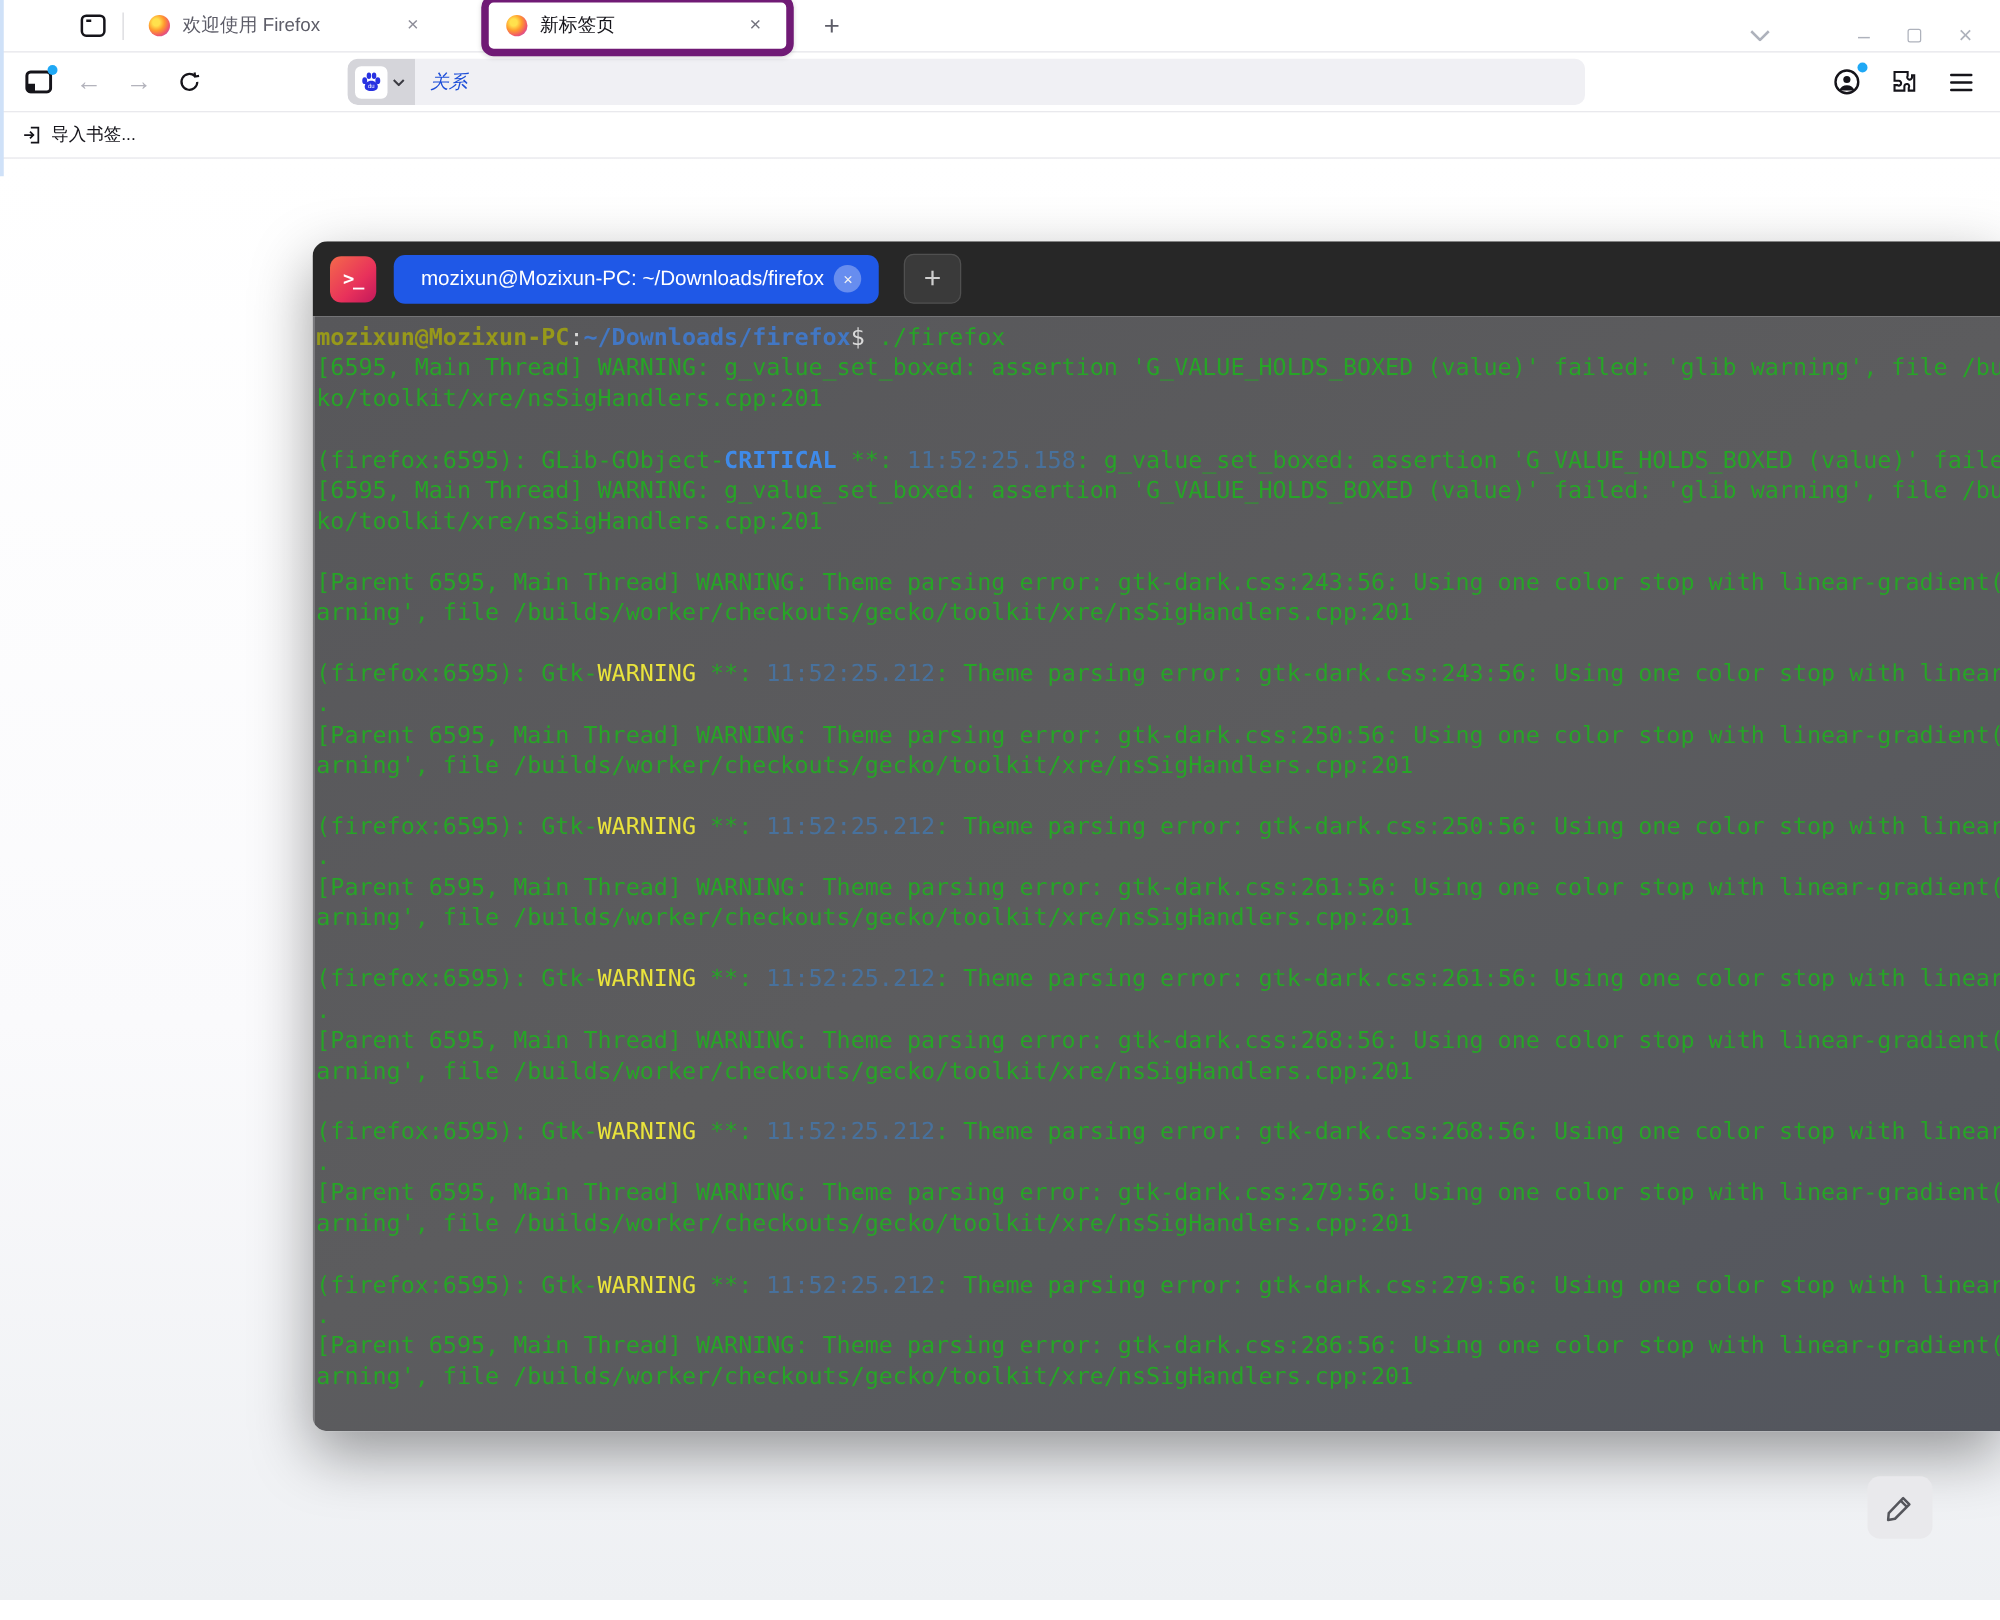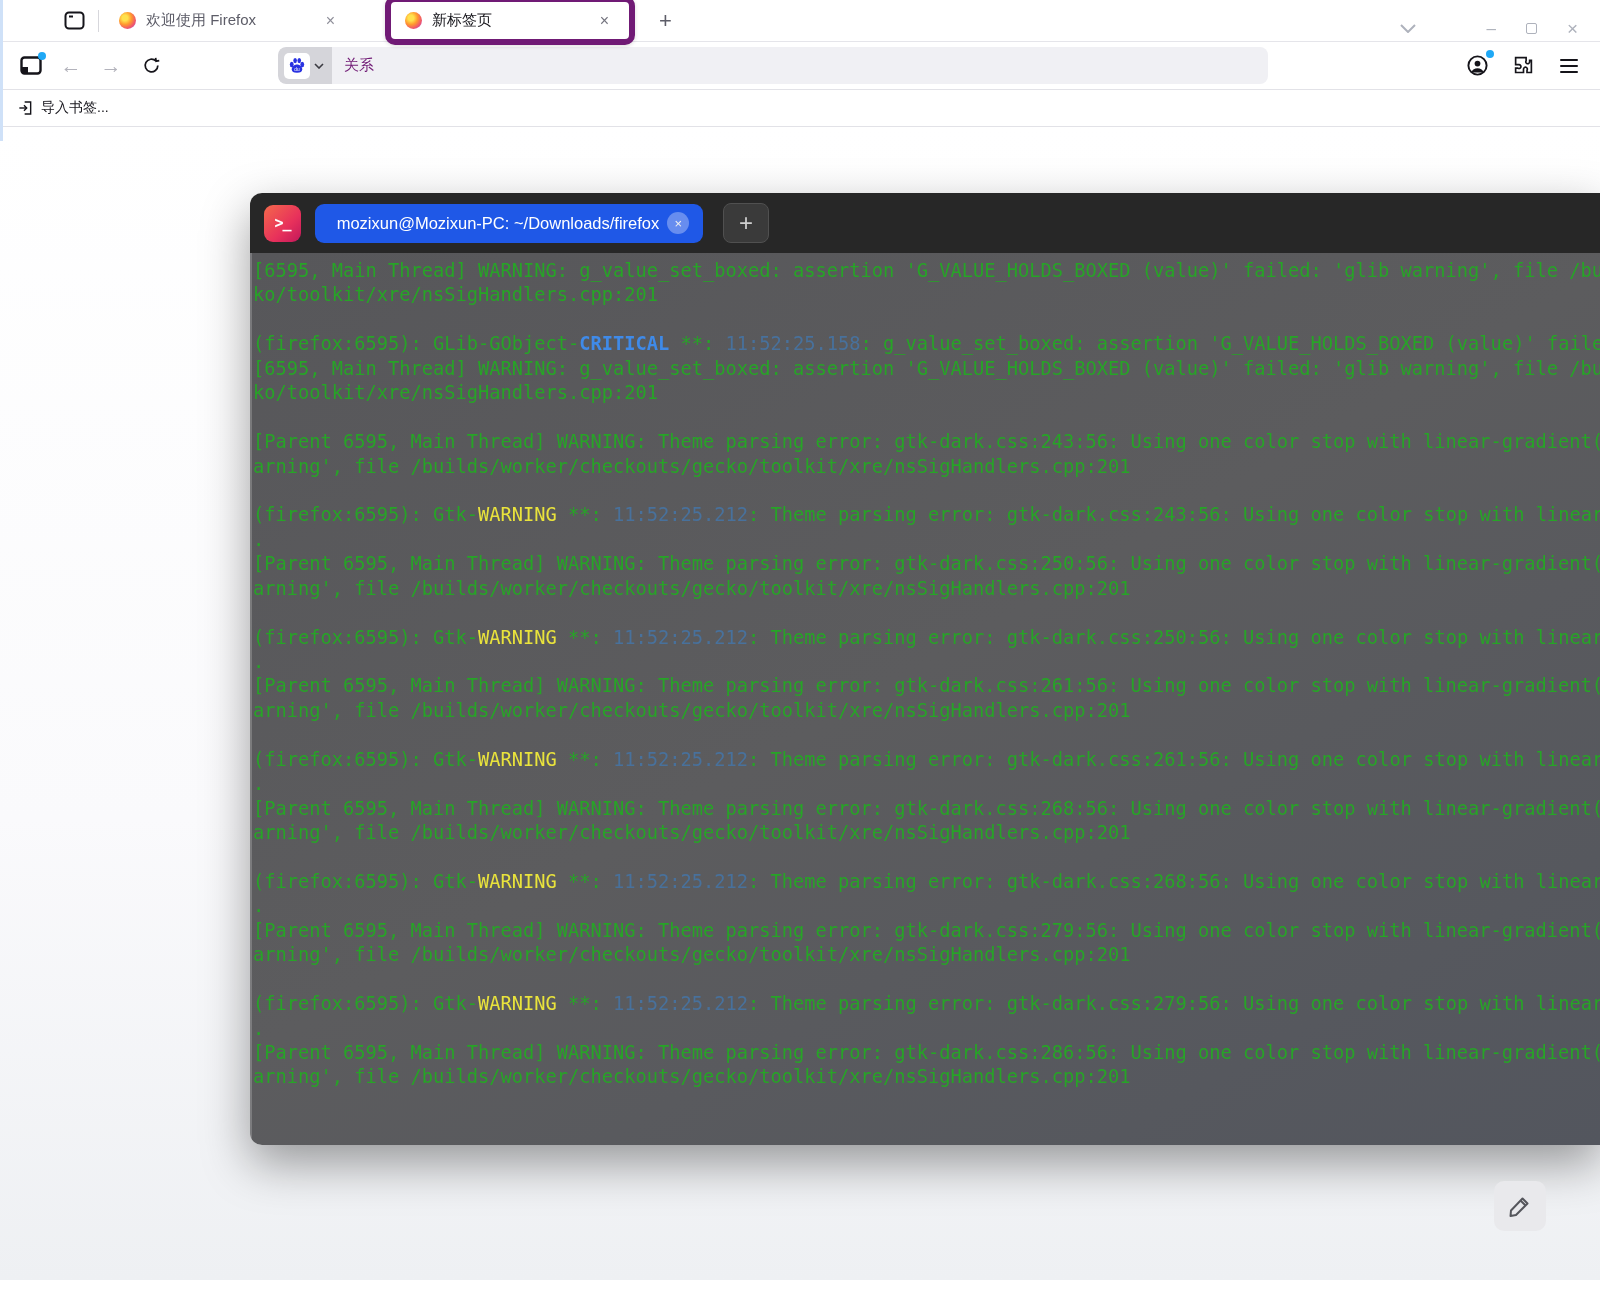--- a/index.html
+++ b/index.html
@@ -28,21 +28,21 @@
   .maxi-box { width:11px; height:11px; border:1.6px solid #aeb2bc; border-radius:2px; }
 
   .navbar { height:48px; background:#fff; border-bottom:1px solid #e2e2e7; display:flex; align-items:center; padding:0 14px; gap:6px; }
   .nav-icon { width:34px; height:32px; display:flex; align-items:center; justify-content:center; border-radius:6px; position:relative; }
   .nav-arrow { font-size:21px; color:#b3b3bc; }
   .blue-dot { position:absolute; top:2px; right:2px; width:8px; height:8px; border-radius:50%; }
   .urlbar { flex:0 0 990px; height:37px; margin-left:104px; background:#f0f0f4; border-radius:8px;
             display:flex; align-items:center; overflow:hidden; }
   .engine-chip { height:37px; display:flex; align-items:center; gap:4px; background:#d5d5da; padding:0 8px 0 6px; border-radius:8px 0 0 8px; }
   .baidu-sq { width:26px; height:26px; background:#fff; border-radius:5px; display:flex; align-items:center; justify-content:center; }
-  .url-text { font-size:15px; color:#701a75; margin-left:12px; }
+  .url-text { font-size:15px; color:#1d4ed8; margin-left:12px;font-style:italic; }
   .nav-right { margin-left:auto; display:flex; align-items:center; gap:12px; }
   .hamburger { display:flex; flex-direction:column; gap:4px; }
   .hamburger span { display:block; width:18px; height:2px; background:#15141a; border-radius:1px; }
 
   .bookmarksbar { height:37px; background:#fff; border-bottom:1px solid #e2e2e7; display:flex; align-items:center; padding:0 18px; gap:7px; }
   .bm-label { font-size:14px; color:#15141a; }
 
   
   .page { position:relative; height:1153px; background:linear-gradient(#ffffff 0%, #fafafc 60%, #eef0f3 100%); }
 
@@ -197,20 +197,21 @@
   <div class="terminal">
     <div class="term-titlebar">
       <div class="term-appicon">&gt;_</div>
       <div class="term-tab">
         <span class="term-tab-title">mozixun@Mozixun-PC: ~/Downloads/firefox</span>
         <span class="term-tab-close">×</span>
       </div>
       <div class="term-newtab">+</div>
     </div>
     <div class="term-body">
+        <div class="tline"><span class="c-user">mozixun@Mozixun-PC</span><span class="c-fg">:</span><span class="c-path">~/Downloads/firefox</span><span class="c-fg">$ </span><span class="c-green">./firefox</span></div>
         <div class="tline"><span class="c-green">[6595, Main Thread] WARNING: g_value_set_boxed: assertion 'G_VALUE_HOLDS_BOXED (value)' failed: 'glib warning', file /bu</span></div>
         <div class="tline"><span class="c-green">ko/toolkit/xre/nsSigHandlers.cpp:201</span></div>
         <div class="tline"> </div>
         <div class="tline"><span class="c-green">(firefox:6595): GLib-GObject-</span><span class="c-crit">CRITICAL</span><span class="c-green"> **: </span><span class="c-ts">11:52:25.158</span><span class="c-green">: g_value_set_boxed: assertion 'G_VALUE_HOLDS_BOXED (value)' faile</span></div>
         <div class="tline"><span class="c-green">[6595, Main Thread] WARNING: g_value_set_boxed: assertion 'G_VALUE_HOLDS_BOXED (value)' failed: 'glib warning', file /bu</span></div>
         <div class="tline"><span class="c-green">ko/toolkit/xre/nsSigHandlers.cpp:201</span></div>
         <div class="tline"> </div>
         <div class="tline"><span class="c-green">[Parent 6595, Main Thread] WARNING: Theme parsing error: gtk-dark.css:243:56: Using one color stop with linear-gradient(</span></div>
         <div class="tline"><span class="c-green">arning', file /builds/worker/checkouts/gecko/toolkit/xre/nsSigHandlers.cpp:201</span></div>
         <div class="tline"> </div>

